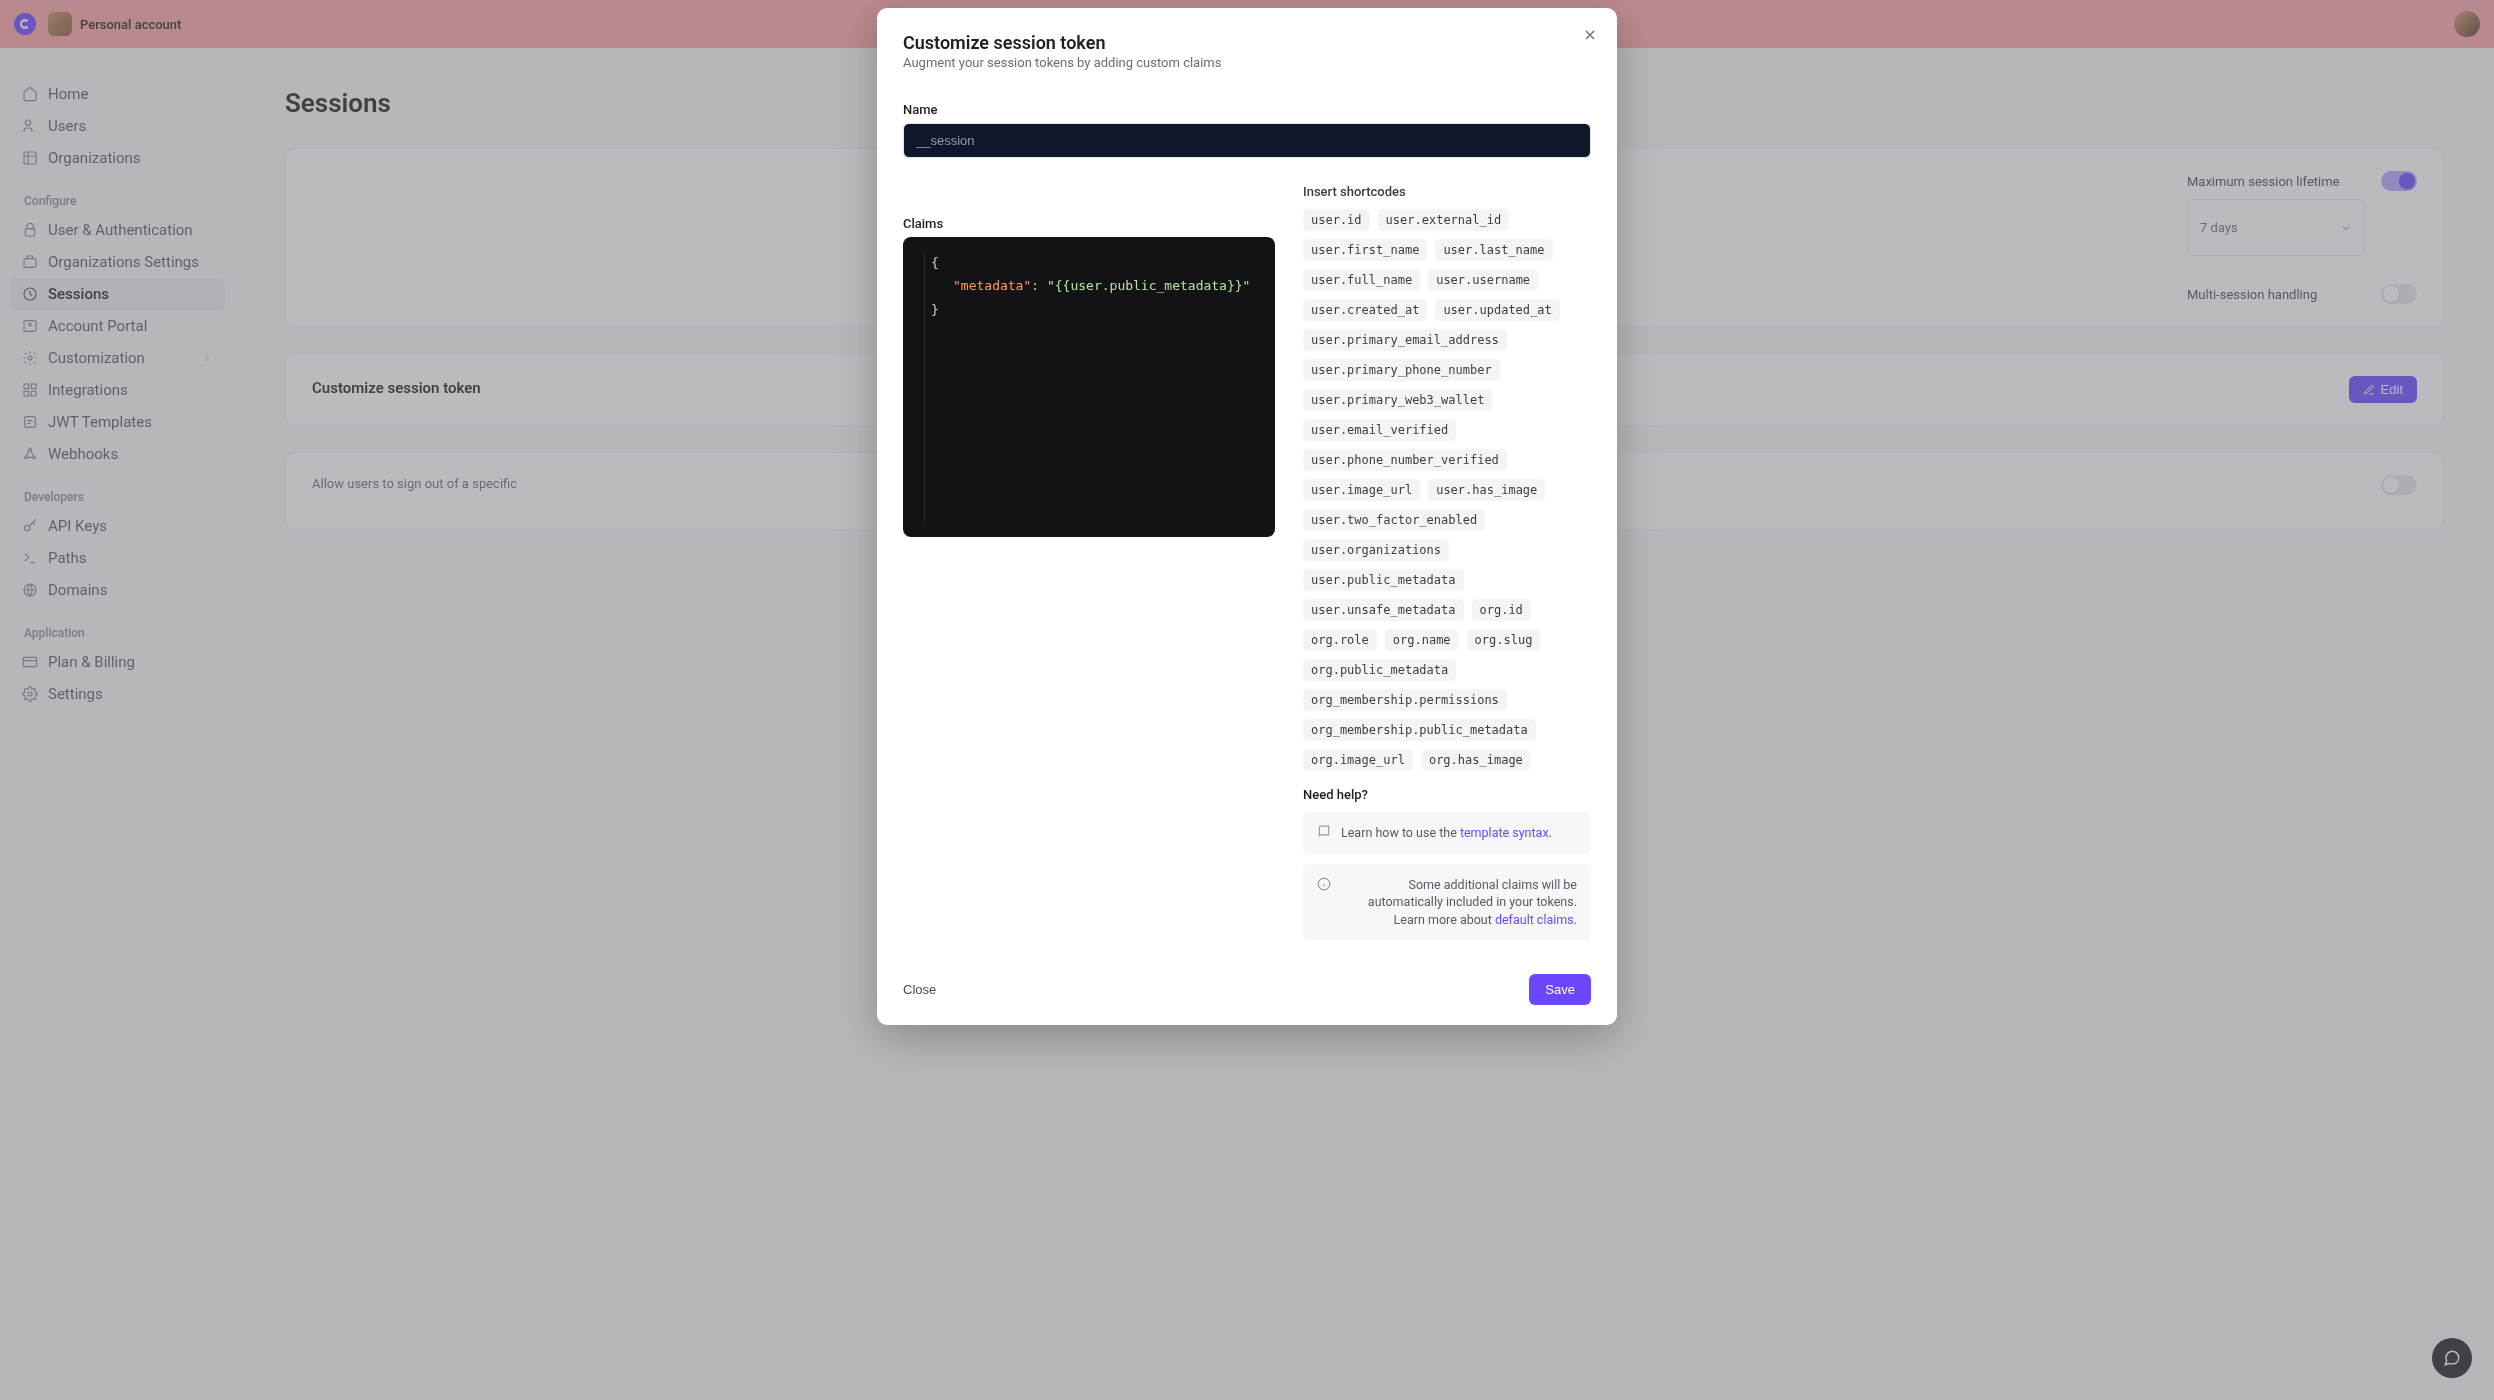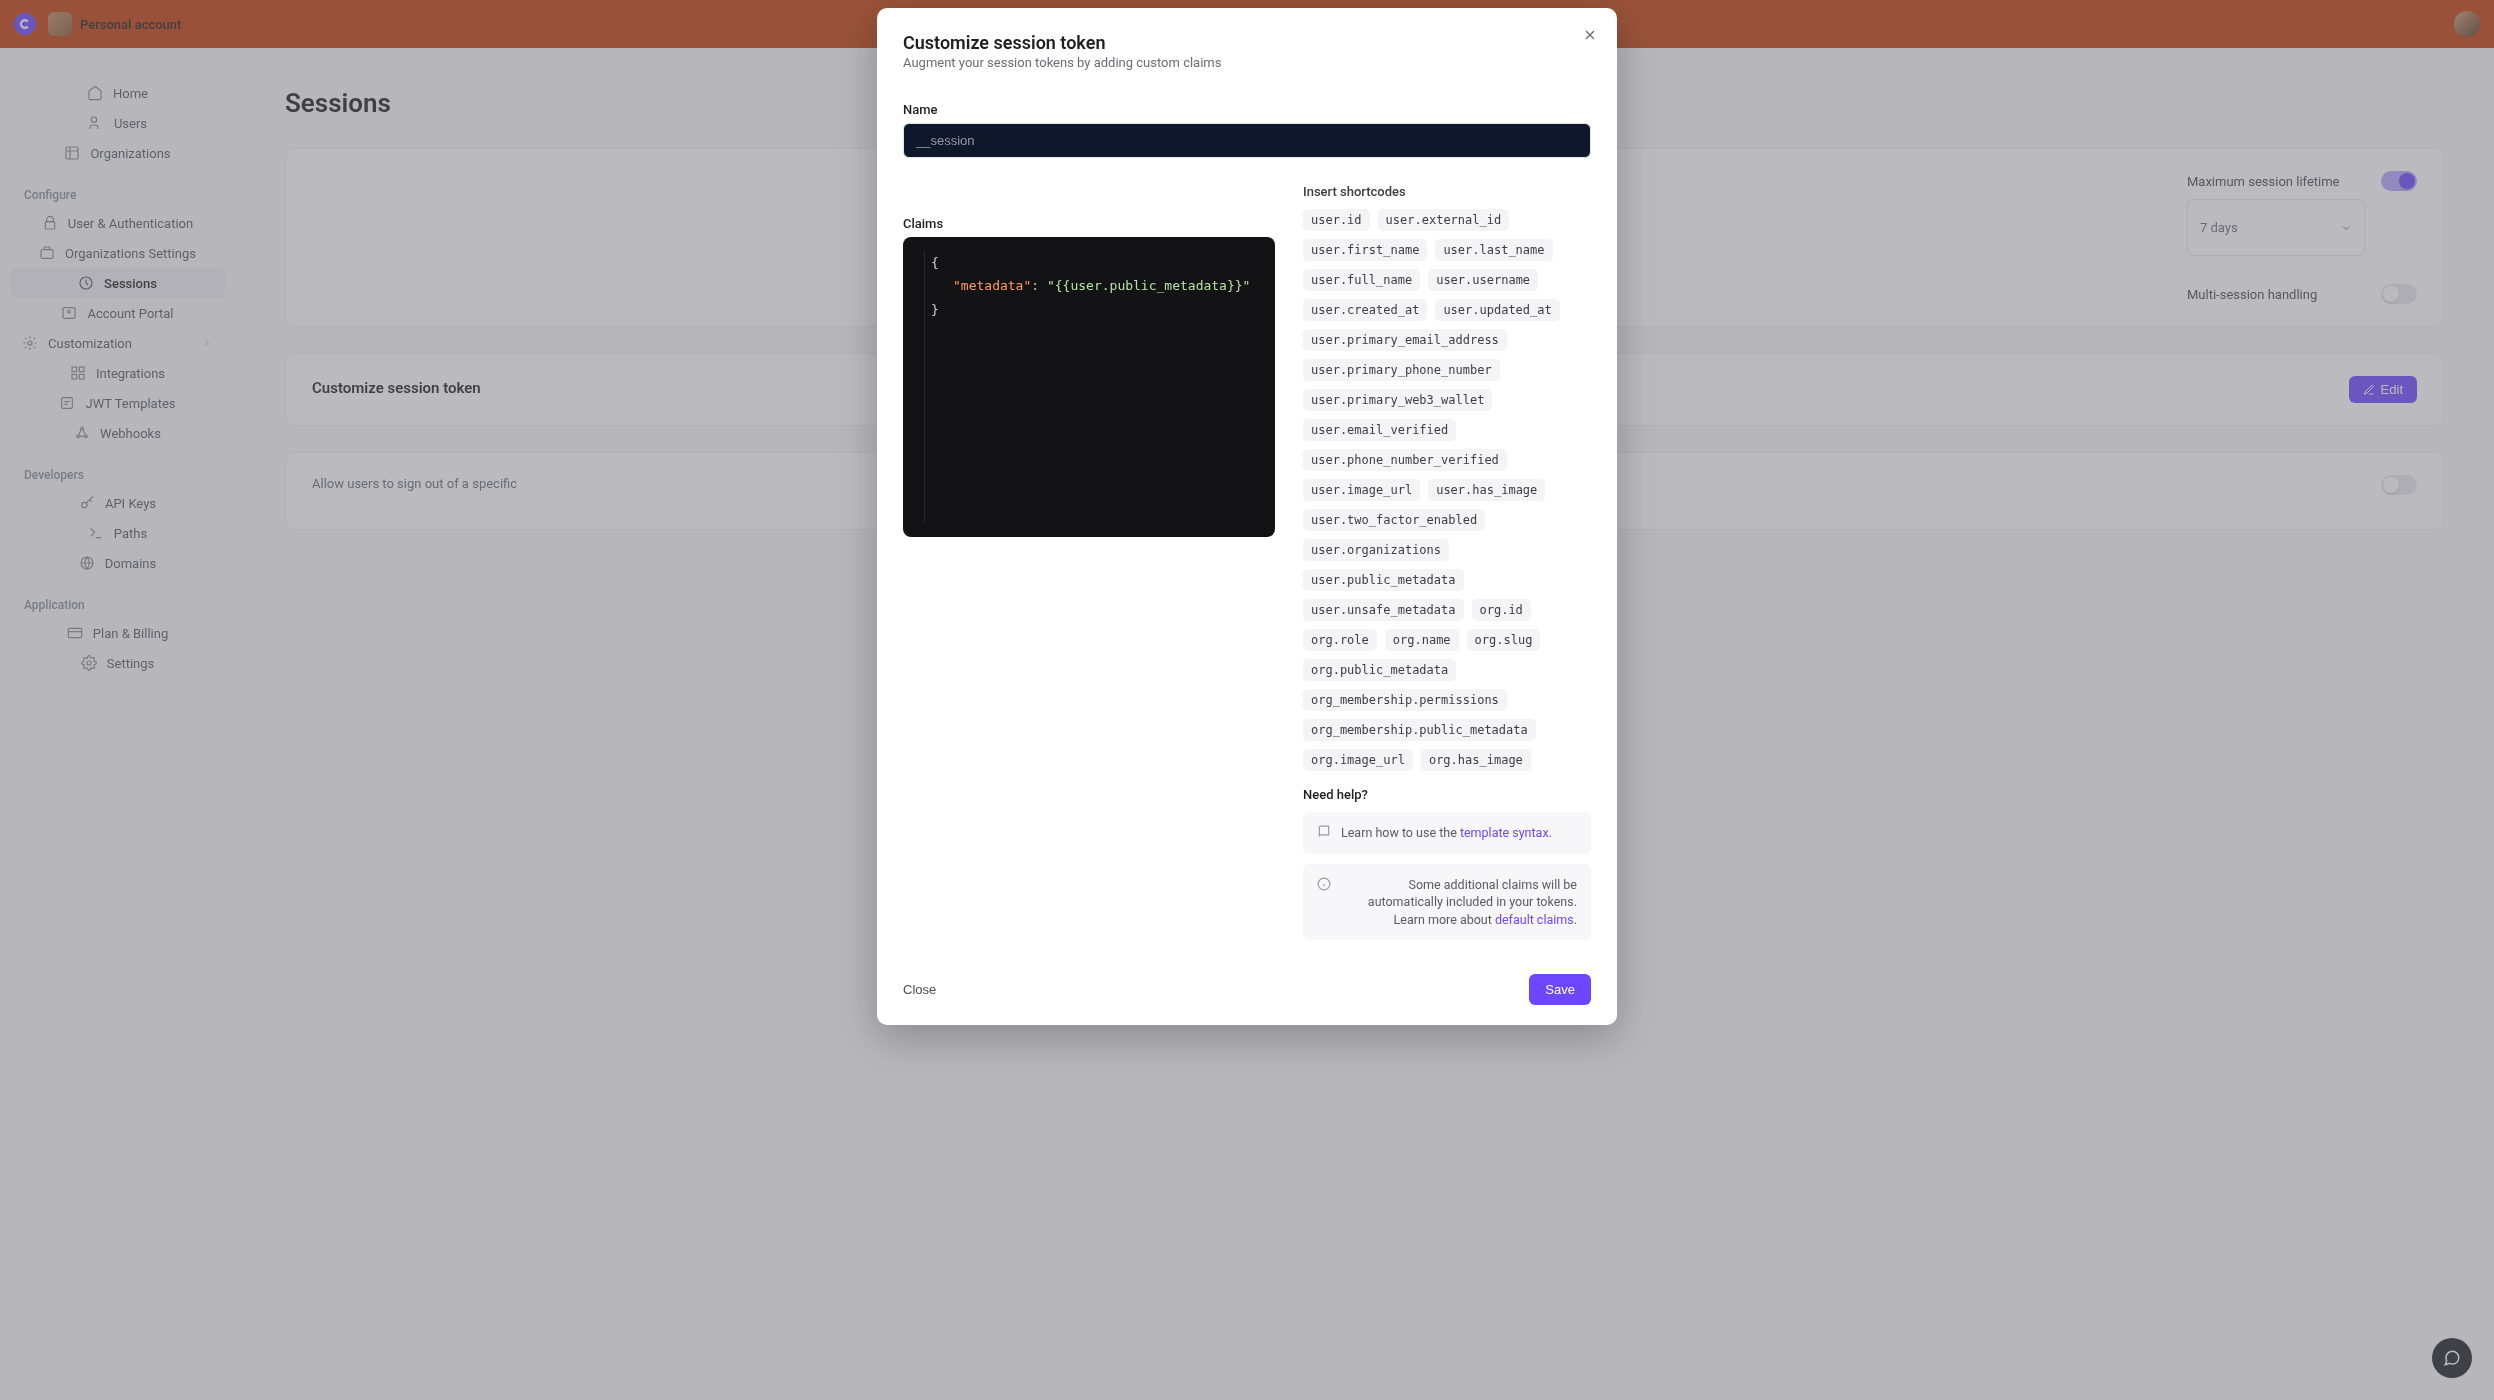--- a/index.html
+++ b/index.html
@@ -12,21 +12,21 @@
     overflow: hidden;
   }
 
   
   .topbar {
     height: 48px;
     display: flex;
     align-items: center;
     padding: 0 14px;
     gap: 12px;
-    background: #c2410c;
+    background: #fca5a5;
   }
   .logo-badge {
     width: 22px; height: 22px;
     background: #6c47ff;
     border-radius: 50%;
     display: flex; align-items: center; justify-content: center;
   }
   .logo-badge svg { width: 12px; height: 12px; }
   .account-chip {
     display: flex; align-items: center; gap: 8px;
@@ -49,22 +49,21 @@
     padding: 6px 14px;
     margin-top: 14px;
     font-weight: 500;
   }
   .nav-item {
     display: flex; align-items: center; gap: 10px;
     padding: 7px 12px;
     border-radius: 6px;
     color: #5a5a62;
     cursor: pointer;
-    font-size: 13px;
-    justify-content: center;
+    font-size: 15px;
   }
   .nav-item.active { background: #ededf1; color: #1f1f1f; font-weight: 500; }
   .nav-item .nav-icon { width: 16px; height: 16px; opacity: 0.7; flex-shrink:0; }
   .nav-item .chev { margin-left: auto; opacity: 0.4; }
 
   .main {
     flex: 1;
     padding: 40px 50px;
     overflow: auto;
   }

